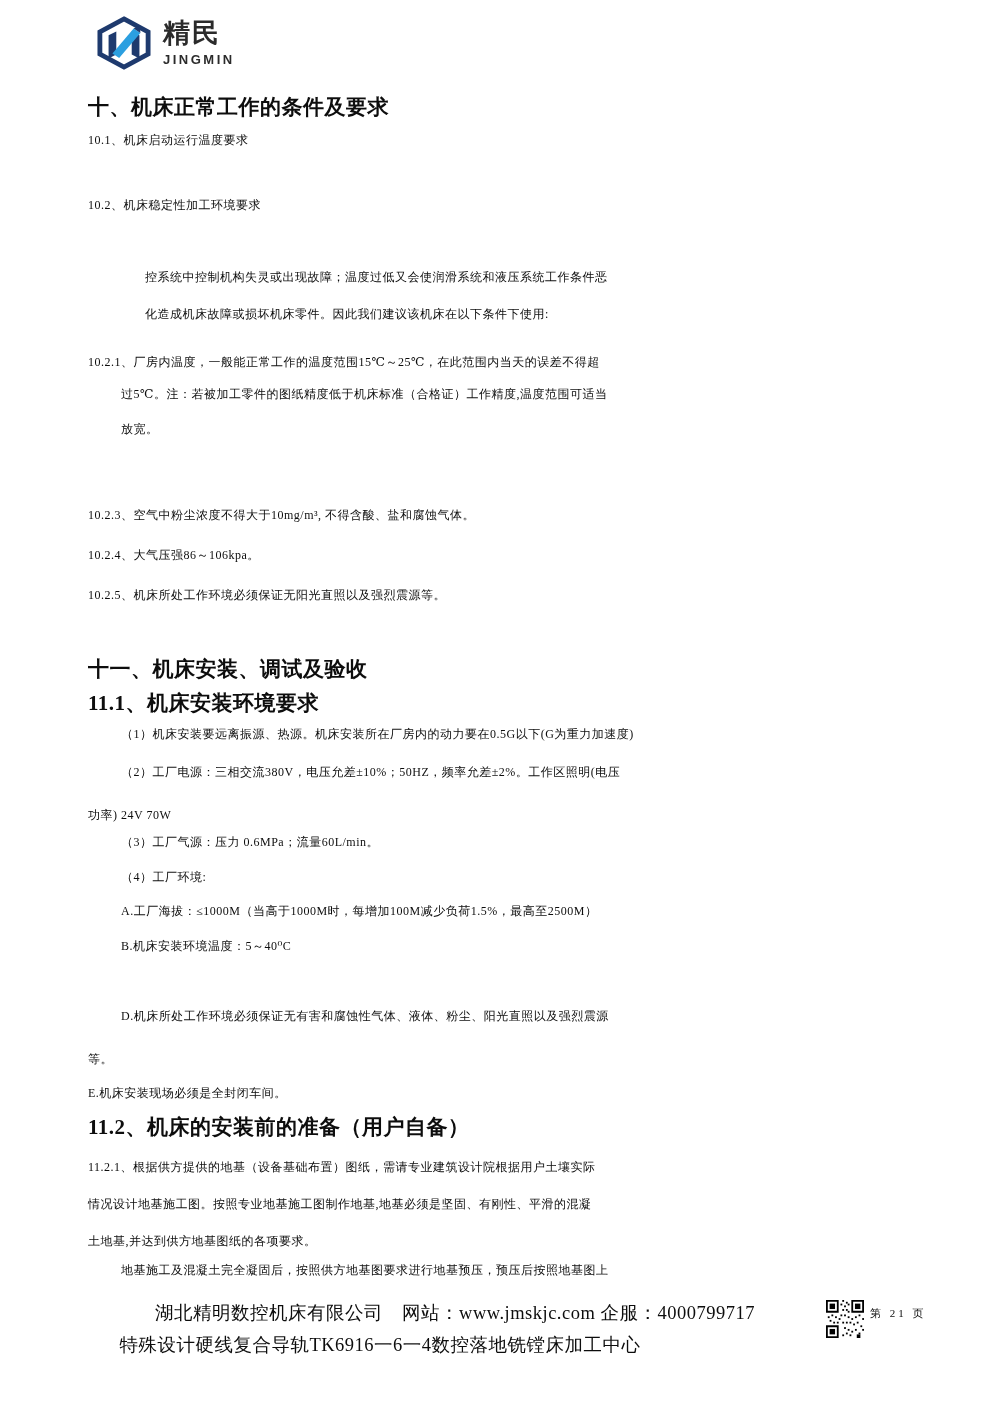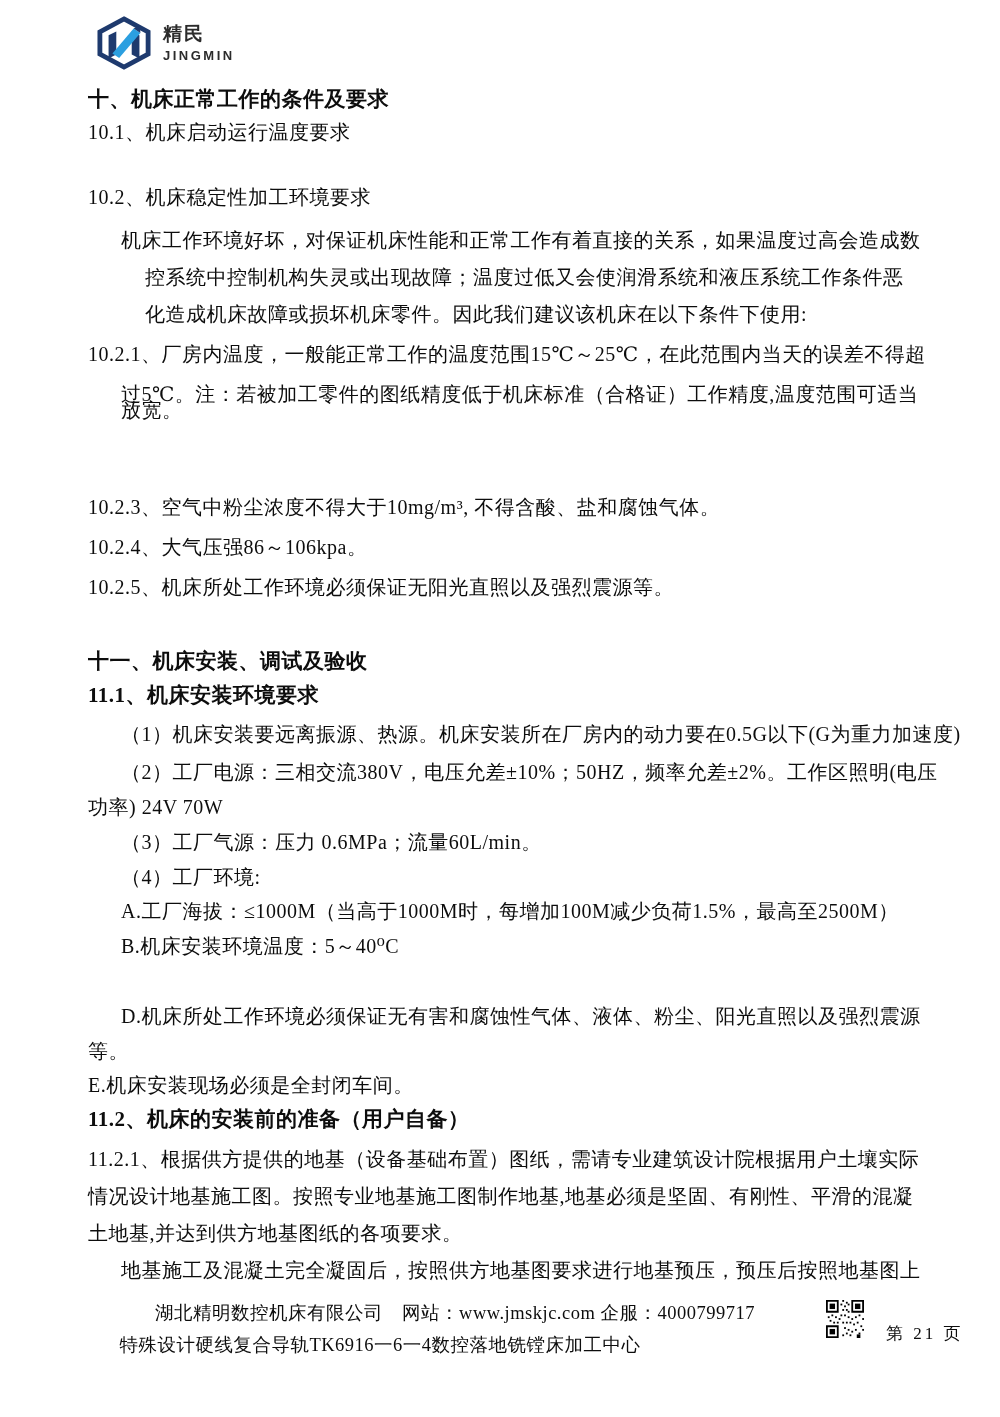--- a/index.html
+++ b/index.html
@@ -9,51 +9,51 @@
     height:1417px;
     background:#ffffff;
     overflow:hidden;
     font-family:"Liberation Serif","DejaVu Serif",serif;
     color:#0d0d0d;
   }
   
   .logo{position:absolute;left:95px;top:16px;display:flex;align-items:center;}
   .logo svg{display:block;}
   .logo-text{margin-left:10px;display:flex;flex-direction:column;line-height:1;}
-  .logo-cn{font-size:19px;font-weight:bold;color:#2b2b2b;letter-spacing:2px;font-family:"Liberation Sans","DejaVu Sans",sans-serif;}
+  .logo-cn{font-size:27px;font-weight:bold;color:#2b2b2b;letter-spacing:2px;font-family:"Liberation Sans","DejaVu Sans",sans-serif;}
   .logo-en{font-size:13px;font-weight:bold;color:#2b2b2b;letter-spacing:2.5px;margin-top:6px;font-family:"Liberation Sans","DejaVu Sans",sans-serif;}
   
   .ln{
     position:absolute;
     margin:0;
-    font-size:20px;
+    font-size:12px;
     line-height:26px;
     white-space:nowrap;
     color:#0d0d0d;
     letter-spacing:0.5px;
   }
   .b{font-weight:bold;font-size:21px;}
-  .x0{left:88px;}
+  .x0{left:88px;margin-top:8px;}
   .x1{left:121px;}
   .x2{left:145px;}
   
   .footer-line{
     position:absolute;
     width:100%;
     text-align:center;
     font-size:18.5px;
     letter-spacing:0.5px;
     margin:0;
   }
   .f1{top:1300px;left:-45px;}
   .f2{top:1332px;left:-120px;}
   .qr{position:absolute;left:826px;top:1300px;}
   .page-num{
     position:absolute;left:870px;top:1306px;
-    font-size:17px;letter-spacing:3px;margin:16px;
+    font-size:11px;letter-spacing:3px;margin:0;
   }
 </style>
 </head>
 <body>
 
 <div class="page">
 
   <div class="logo">
     <svg width="58" height="54" viewBox="0 0 60 56">
       <polygon points="30,3 55,16.5 55,39.5 30,53 5,39.5 5,16.5" fill="none" stroke="#1e3a6e" stroke-width="5"></polygon>
@@ -64,26 +64,25 @@
     </svg>
     <div class="logo-text">
       <span class="logo-cn">精民</span>
       <span class="logo-en">JINGMIN</span>
     </div>
   </div>
 
   <p class="ln b x0" style="top:86px">十、机床正常工作的条件及要求</p>
   <p class="ln x0" style="top:119px">10.1、机床启动运行温度要求</p>
   <p class="ln x0" style="top:184px">10.2、机床稳定性加工环境要求</p>
-  <p class="ln x1" style="top:227px">机床工作环境好坏，对保证机床性能和正常工作有着直接的关系，如果温度过高会造成数</p>
   <p class="ln x2" style="top:264px">控系统中控制机构失灵或出现故障；温度过低又会使润滑系统和液压系统工作条件恶</p>
   <p class="ln x2" style="top:301px">化造成机床故障或损坏机床零件。因此我们建议该机床在以下条件下使用:</p>
   <p class="ln x0" style="top:341px">10.2.1、厂房内温度，一般能正常工作的温度范围15℃～25℃，在此范围内当天的误差不得超</p>
   <p class="ln x1" style="top:381px">过5℃。注：若被加工零件的图纸精度低于机床标准（合格证）工作精度,温度范围可适当</p>
-  <p class="ln x1" style="top:397px">放宽。</p>
+  <p class="ln x1" style="top:416px">放宽。</p>
   <p class="ln x0" style="top:494px">10.2.3、空气中粉尘浓度不得大于10mg/m³, 不得含酸、盐和腐蚀气体。</p>
   <p class="ln x0" style="top:534px">10.2.4、大气压强86～106kpa。</p>
   <p class="ln x0" style="top:574px">10.2.5、机床所处工作环境必须保证无阳光直照以及强烈震源等。</p>
   <p class="ln b x0" style="top:648px">十一、机床安装、调试及验收</p>
   <p class="ln b x0" style="top:682px">11.1、机床安装环境要求</p>
   <p class="ln x1" style="top:721px">（1）机床安装要远离振源、热源。机床安装所在厂房内的动力要在0.5G以下(G为重力加速度)</p>
   <p class="ln x1" style="top:759px">（2）工厂电源：三相交流380V，电压允差±10%；50HZ，频率允差±2%。工作区照明(电压</p>
   <p class="ln x0" style="top:794px">功率)  24V  70W</p>
   <p class="ln x1" style="top:829px">（3）工厂气源：压力  0.6MPa；流量60L/min。</p>
   <p class="ln x1" style="top:864px">（4）工厂环境:</p>

